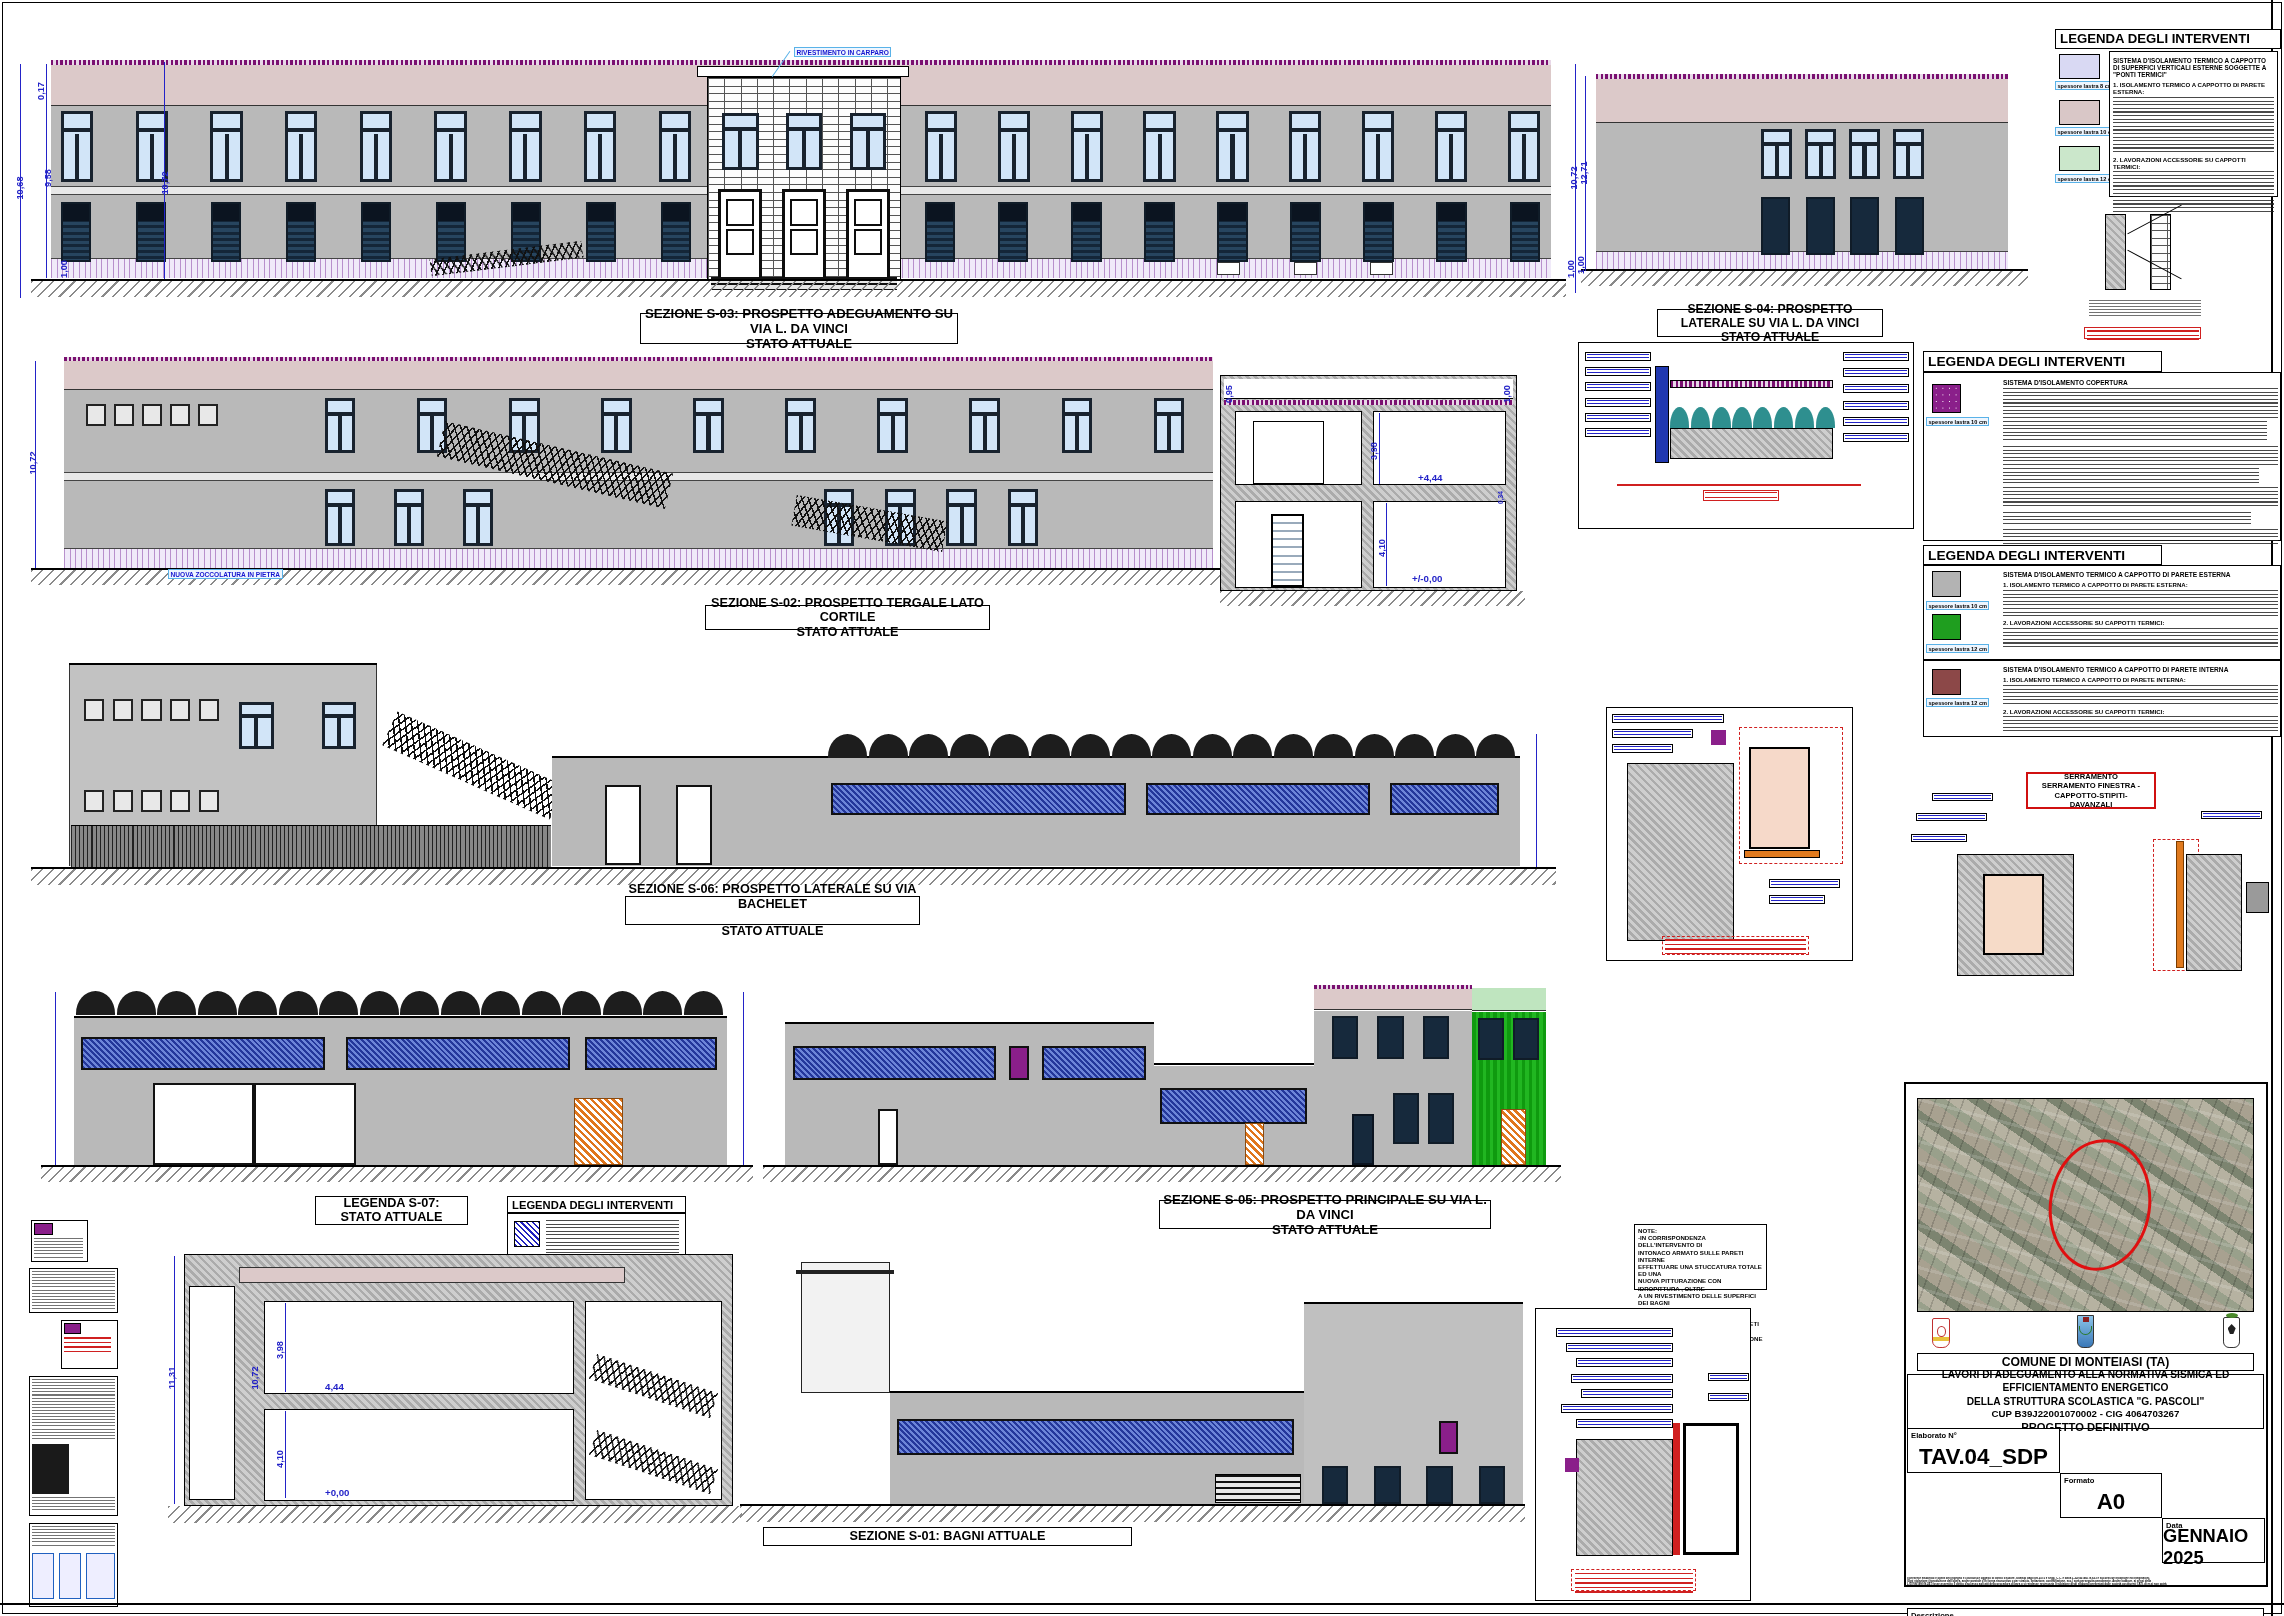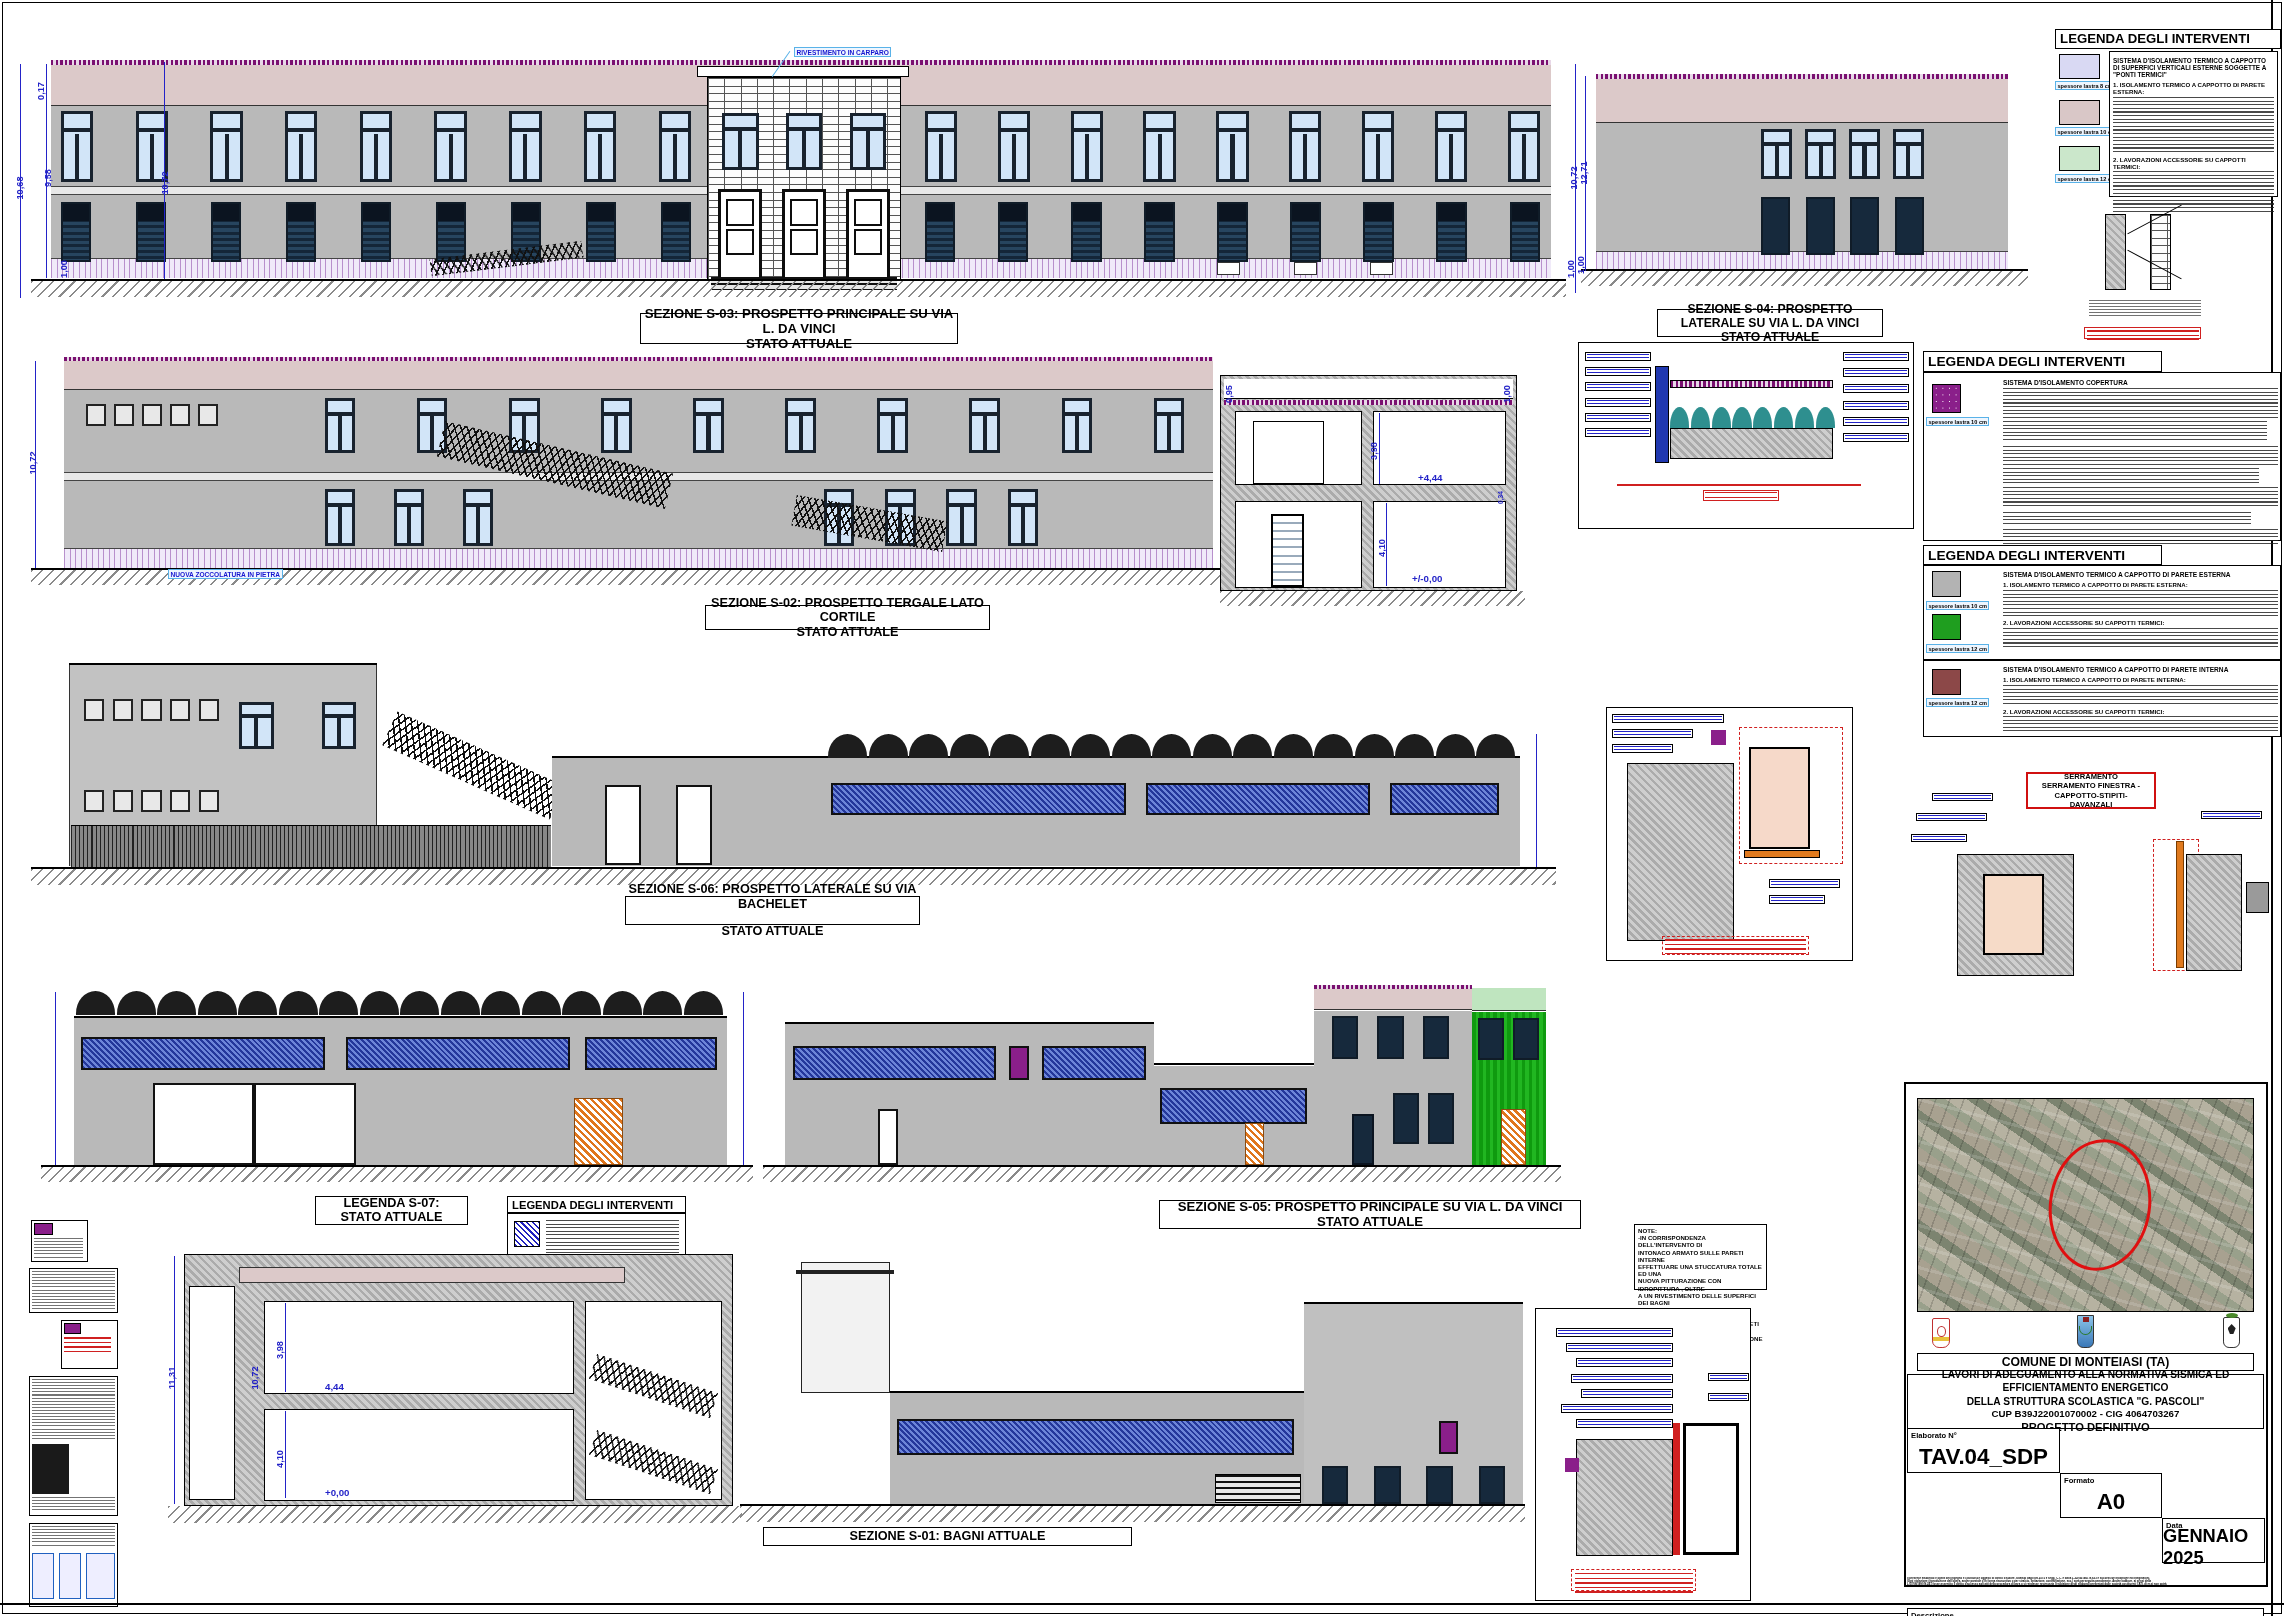--- a/index.html
+++ b/index.html
@@ -270,21 +270,21 @@
 <div class="abs dimv" style="left:31.5px;top:86px;">0,17</div>
 <div class="abs dimv" style="left:39px;top:173px;">9,58</div>
 <div class="abs dimv" style="left:8.1px;top:183px;">10,68</div>
 <div class="abs dimv" style="left:153px;top:178px;">10,72</div>
 <div class="abs dimv" style="left:55px;top:264px;">1,00</div>
 <div class="abs dl" style="left:1575px;top:64px;width:1px;height:229px;"></div>
 <div class="abs dimv" style="left:1562px;top:173px;">10,72</div>
 <div class="abs dimv" style="left:1562px;top:264px;">1,00</div>
 
 <div class="abs lbl" style="left:640px;top:313px;width:318px;height:30.5px;">
-  <span>SEZIONE S-03: PROSPETTO PRINCIPALE SU VIA L. DA VINCI</span>
+  <span>SEZIONE S-03: PROSPETTO ADEGUAMENTO SU VIA L. DA VINCI</span>
   <span>STATO ATTUALE</span>
 </div>
 
 <div class="abs purph" style="left:1596px;top:74px;width:412px;height:5.1px;"></div>
 <div class="abs band" style="left:1596px;top:79px;width:412px;height:44px;border-bottom:1.5px solid #333;"></div>
 <div class="abs facade" style="left:1596px;top:123px;width:412px;height:128px;"></div>
 <div class="abs plinth" style="left:1596px;top:251px;width:412px;height:18.3px;border-top:1px solid #444;"></div>
 <div class="abs winrow" style="left:1761px;top:129px;width:163px;height:44px;">
   <div class="w-up" style="width:25.4px;">
       <div class="tr"></div>
@@ -740,21 +740,21 @@
 </div>
 <div class="abs bandg" style="left:1472px;top:988px;width:74px;height:23.4px;border-bottom:1px solid #333;"></div>
 <div class="abs greenw" style="left:1472px;top:1012px;width:74px;height:154px;"></div>
 <div class="abs winrow" style="left:1478px;top:1018px;width:61px;height:38px;">
   <div class="w-lo" style="width:22.4px;background:#16293c;"></div>
     <div class="w-lo" style="width:22.4px;background:#16293c;"></div>
 </div>
 <div class="abs orangel" style="left:1501px;top:1109px;width:25.4px;height:56px;"></div>
 <div class="abs" style="left:763px;top:1165px;width:798px;height:2px;background:#000;"></div>
 <div class="abs ground" style="left:763px;top:1167px;width:798px;height:15.3px;"></div>
-<div class="abs lbl" style="left:1159px;top:1200px;width:422px;height:28.5px;font-size:13.2px;">
+<div class="abs lbl" style="left:1159px;top:1200px;width:332px;height:28.5px;font-size:13.2px;">
   <span>SEZIONE S-05: PROSPETTO PRINCIPALE SU VIA L. DA VINCI</span>
   <span>STATO ATTUALE</span>
 </div>
 
 <div class="abs box" style="left:1634px;top:1224px;width:133px;height:66px;padding:2px 3.1px;font-weight:bold;font-size:6.1px;line-height:1.18;">
   <div>NOTE:</div>
   <div>-IN CORRISPONDENZA DELL'INTERVENTO DI</div>
   <div>INTONACO ARMATO SULLE PARETI INTERNE</div>
   <div>EFFETTUARE UNA STUCCATURA TOTALE ED  UNA</div>
   <div>NUOVA PITTURAZIONE CON IDROPITTURA , OLTRE</div>

